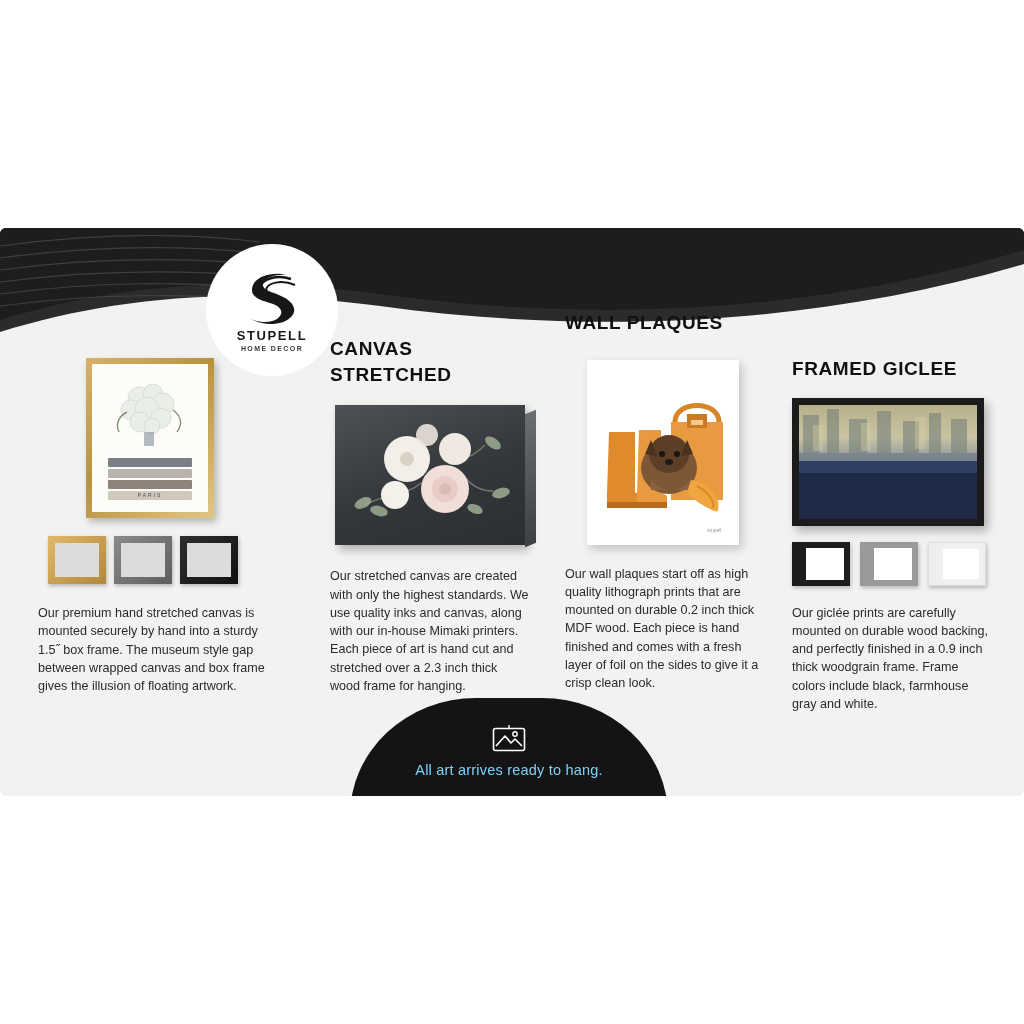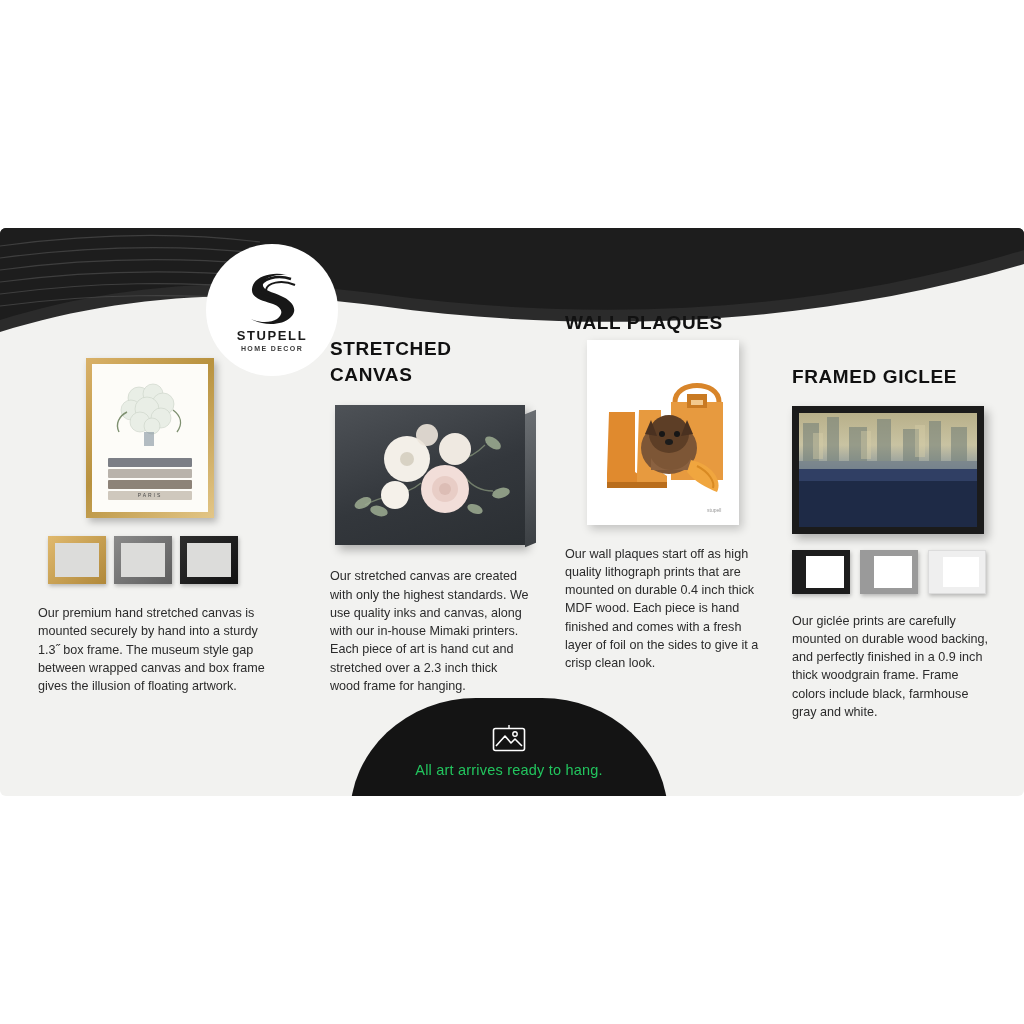--- a/index.html
+++ b/index.html
@@ -187,35 +187,35 @@
     top: 7px;
     width: 11px;
     height: 133px;
     background: linear-gradient(180deg,#6a6e72,#3c4044);
     transform: skewY(-22deg);
   }
   #col2 .col-body { margin-top: 22px; }
 
   
   #col3 { left: 565px; top: 82px; width: 195px; }
-  #col3 .col-title { margin: 0 0 4px 0; }
+  #col3 .col-title { margin: 0 0 24px 0; }
   .plaque {
     position: relative;
     width: 152px;
     height: 185px;
     margin: 0 0 0 22px;
     background: #ffffff;
     box-shadow: 3px 4px 9px rgba(0,0,0,0.2);
     overflow: hidden;
   }
   #col3 .col-body { margin-top: 20px; }
 
   
   #col4 { left: 792px; top: 120px; width: 200px; }
-  #col4 .col-title { margin: 16px 0 16px 0; }
+  #col4 .col-title { margin: 8px 0 16px 0; }
   .giclee {
     position: relative;
     width: 192px;
     height: 128px;
     box-shadow: 4px 5px 9px rgba(0,0,0,0.28);
     background: #1b1b1b;
     padding: 7px;
     box-sizing: border-box;
   }
   .giclee-art {
@@ -261,21 +261,21 @@
     z-index: 6;
   }
   .banner-icon {
     margin: 26px auto 6px auto;
     width: 34px;
     height: 28px;
   }
   .banner-text {
     font-size: 14.5px;
     letter-spacing: 0.2px;
-    color: #22c55e;
+    color: #7dd3fc;
   }
 </style>
 </head>
 <body>
 
 <div class="panel">
 
   <div class="wave-band">
     <svg width="1024" height="120" viewBox="0 0 1024 120" xmlns="http://www.w3.org/2000/svg">
       <path d="M0,0 L1024,0 L1024,36 C820,96 600,108 380,78 C230,58 110,70 0,104 Z" fill="#2b2b2b"></path>
@@ -340,27 +340,27 @@
           <div class="swatch-inner"></div>
         </div>
       <div class="swatch sw-gray">
           <div class="swatch-inner"></div>
         </div>
       <div class="swatch sw-black">
           <div class="swatch-inner"></div>
         </div>
     </div>
 
-    <div class="col-body">Our premium hand stretched canvas is mounted securely by hand into a sturdy 1.3˝ box frame. The museum style gap between wrapped canvas and box frame gives the illusion of floating artwork.</div>
+    <div class="col-body">Our premium hand stretched canvas is mounted securely by hand into a sturdy 1.5˝ box frame. The museum style gap between wrapped canvas and box frame gives the illusion of floating artwork.</div>
   </div>
 
   <div class="col" id="col2">
     <div class="col-title">
+      <div>CANVAS</div>
       <div>STRETCHED</div>
-      <div>CANVAS</div>
     </div>
 
     <div class="canvas-box">
       <div class="canvas-edge"></div>
       <div class="canvas-face">
         <svg width="190" height="140" viewBox="0 0 190 140" xmlns="http://www.w3.org/2000/svg">
           <g stroke="#7d8a74" stroke-width="1.3" fill="none" opacity="0.85">
             <path d="M30,100 C50,88 70,92 86,78"></path>
             <path d="M150,40 C138,52 128,56 118,52"></path>
             <path d="M158,86 C146,86 136,80 130,72"></path>
@@ -412,21 +412,21 @@
         <circle cx="90" cy="94" r="3" fill="#161616"></circle>
         <ellipse cx="82" cy="102" rx="4" ry="3" fill="#1b1b1b"></ellipse>
         <path d="M64,118 C72,134 96,134 104,118 L104,130 L64,130 Z" fill="#8a6140"></path>
 
         <path d="M104,120 C124,124 136,140 130,152 C120,148 108,142 100,132 Z" fill="#f0a63f"></path>
         <path d="M110,126 C122,132 128,142 126,148" fill="none" stroke="#d88a23" stroke-width="2"></path>
         <text x="120" y="172" font-family="Liberation Sans, sans-serif" font-size="5" fill="#999">stupell</text>
       </svg>
     </div>
 
-    <div class="col-body">Our wall plaques start off as high quality lithograph prints that are mounted on durable 0.4 inch thick MDF wood. Each piece is hand finished and comes with a fresh layer of foil on the sides to give it a crisp clean look.</div>
+    <div class="col-body">Our wall plaques start off as high quality lithograph prints that are mounted on durable 0.2 inch thick MDF wood. Each piece is hand finished and comes with a fresh layer of foil on the sides to give it a crisp clean look.</div>
   </div>
 
   <div class="col" id="col4">
     <div class="col-title">
       <div>FRAMED GICLEE</div>
     </div>
 
     <div class="giclee">
       <div class="giclee-art">
         <svg width="178" height="114" viewBox="0 0 178 114" preserveAspectRatio="none" xmlns="http://www.w3.org/2000/svg">

